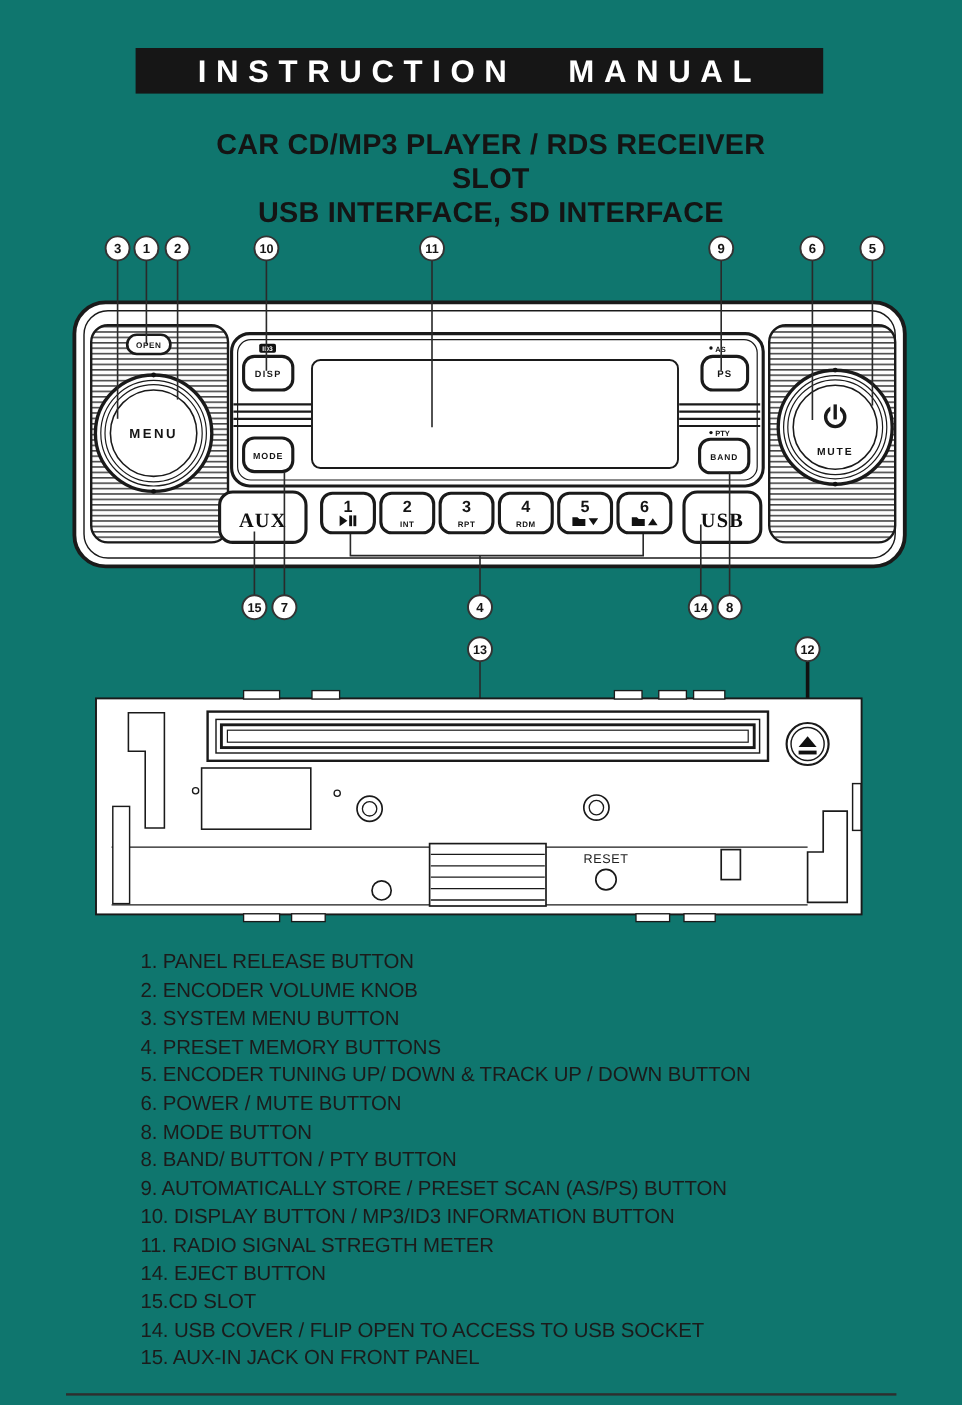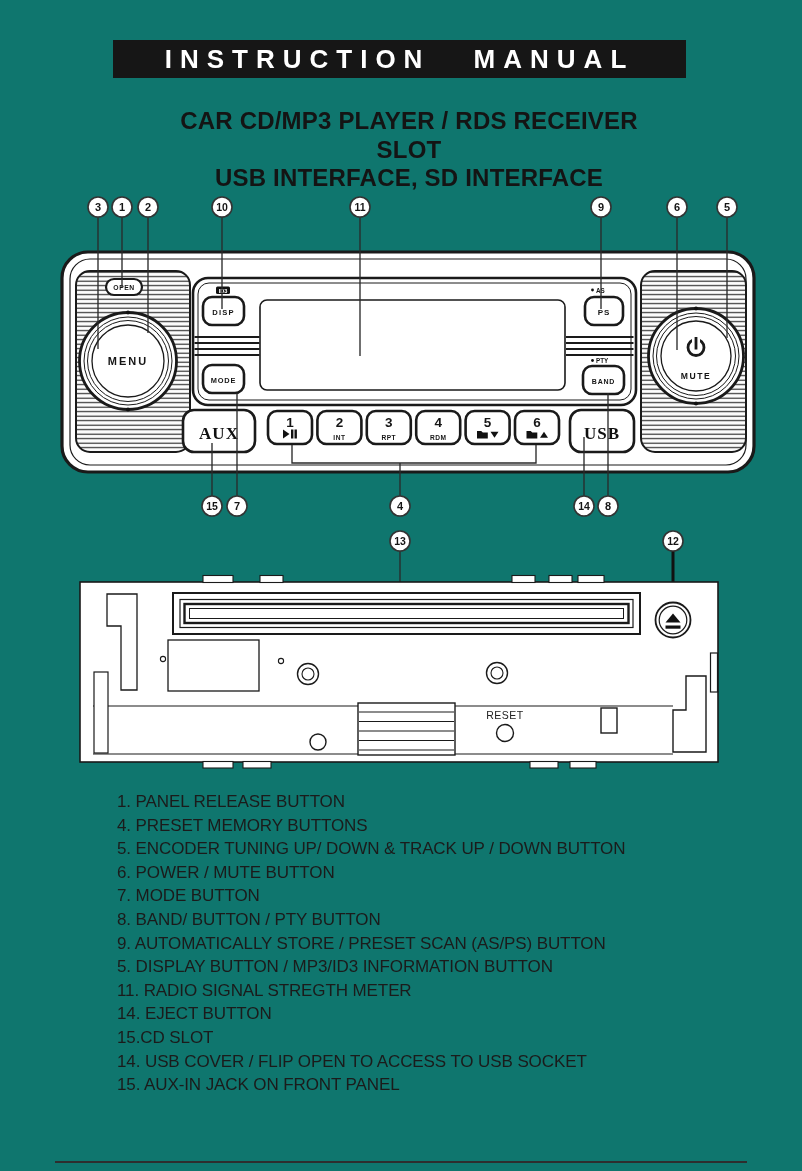--- a/index.html
+++ b/index.html
@@ -306,27 +306,29 @@
       </g>
       <g>
         <circle class="co" cx="673" cy="541" r="10"></circle>
         <text class="t" x="673" y="545" font-size="10.5" text-anchor="middle">12</text>
       </g>
     </g>
   </svg>
 
   <div class="plist">
     <div>1. PANEL RELEASE BUTTON</div>
+    <div>2. ENCODER VOLUME KNOB</div>
+    <div>3. SYSTEM MENU BUTTON</div>
     <div>4. PRESET MEMORY BUTTONS</div>
     <div>5. ENCODER TUNING UP/ DOWN &amp; TRACK UP / DOWN BUTTON</div>
     <div>6. POWER / MUTE BUTTON</div>
-    <div>7. MODE BUTTON</div>
+    <div>8. MODE BUTTON</div>
     <div>8. BAND/ BUTTON / PTY BUTTON</div>
     <div>9. AUTOMATICALLY STORE / PRESET SCAN (AS/PS) BUTTON</div>
-    <div>5. DISPLAY BUTTON / MP3/ID3 INFORMATION BUTTON</div>
+    <div>10. DISPLAY BUTTON / MP3/ID3 INFORMATION BUTTON</div>
     <div>11. RADIO SIGNAL STREGTH METER</div>
     <div>14. EJECT BUTTON</div>
     <div>15.CD SLOT</div>
     <div>14. USB COVER / FLIP OPEN TO ACCESS TO USB SOCKET</div>
     <div>15. AUX-IN JACK ON FRONT PANEL</div>
   </div>
 
   <div class="footer-rule"></div>
 </div>
 

